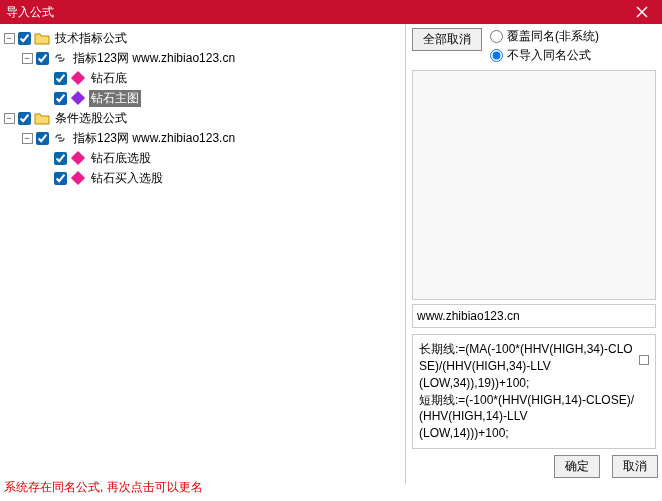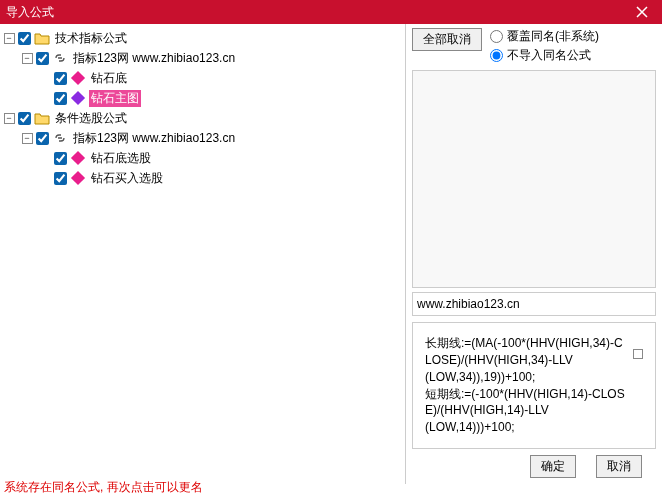--- a/index.html
+++ b/index.html
@@ -9,36 +9,36 @@
 .body { display: flex; height: 460px; }
 .left { width: 406px; border-right: 1px solid #ccc; padding: 4px 2px; overflow: auto; position: relative; }
 .right { width: 256px; display: flex; flex-direction: column; justify-content: flex-end; }
 .toprow { display: flex; align-items: flex-start; padding: 4px 6px 2px 6px; }
 .btn { background: #f0f0f0; border: 1px solid #888; padding: 2px 10px; cursor: pointer; font-size: 12px; }
 .radios { margin-left: 8px; display: flex; flex-direction: column; gap: 2px; }
 .radios label { display: flex; align-items: center; gap: 4px; cursor: pointer; }
 .radios input { margin: 0; }
 .panel1 { flex: 1; margin: 4px 6px 2px 6px; border: 1px solid #ccc; background: #f8f8f8; padding: 4px; }
 .panel2 { margin: 2px 6px 4px 6px; border: 1px solid #ccc; background: #fff; padding: 4px; font-size: 12px; display: flex; align-items: center; }
-.panel3 { margin: 2px 6px 6px 6px; border: 1px solid #ccc; background: #fff; padding: 12px; font-size: 12px; line-height: 1.4; display: flex; align-items: flex-start; }
+.panel3 { margin: 2px 6px 6px 6px; border: 1px solid #ccc; background: #fff; padding: 6px; font-size: 12px; line-height: 1.4; display: flex; align-items: flex-start; }
 .panel3 .txt { flex: 1; white-space: pre-wrap; word-break: break-all; }
 .chk-sm { width: 10px; height: 10px; border: 1px solid #888; margin-left: 4px; margin-top: 14px; flex-shrink: 0; }
-.btnrow { display: flex; justify-content: flex-end; gap: 20px; padding: 0 20px 6px 6px; }
+.btnrow { display: flex; justify-content: flex-end; gap: 12px; padding: 0 4px 6px 6px; }
 .status { position: absolute; left: 4px; bottom: 5px; color: #d00; font-size: 12px; }
 .row { display: flex; align-items: center; height: 20px; white-space: nowrap; }
 .tw { width: 14px; height: 14px; display: inline-flex; align-items: center; justify-content: center; margin-right: 2px; }
 .exp { width: 11px; height: 11px; border: 1px solid #888; display: inline-flex; align-items: center; justify-content: center; font-size: 9px; line-height: 1; background: #fff; cursor: pointer; color: #333; }
 .cb { width: 13px; height: 13px; margin-right: 3px; cursor: pointer; accent-color: #0a64ad; }
 .folder { width: 16px; height: 14px; margin-right: 3px; display: inline-flex; }
 .sitelink { width: 16px; height: 14px; margin-right: 3px; display: inline-flex; align-items: center; justify-content: center; color: #444; }
 .dia { width: 10px; height: 10px; transform: rotate(45deg); margin: 0 6px 0 3px; display: inline-block; }
 .dia.pink { background: #e91e8c; }
 .dia.purple { background: #8a2be2; }
 .lbl { padding: 0 2px; cursor: default; }
-.lbl.sel { background: #ec4899; color: #fff; }
+.lbl.sel { background: #737373; color: #fff; }
 .ind1 { padding-left: 18px; }
 .ind2 { padding-left: 36px; }
 svg { display: block; }
 </style>
 </head>
 <body>
 
 <div class="titlebar">
   <span>导入公式</span>
   <div class="close">

